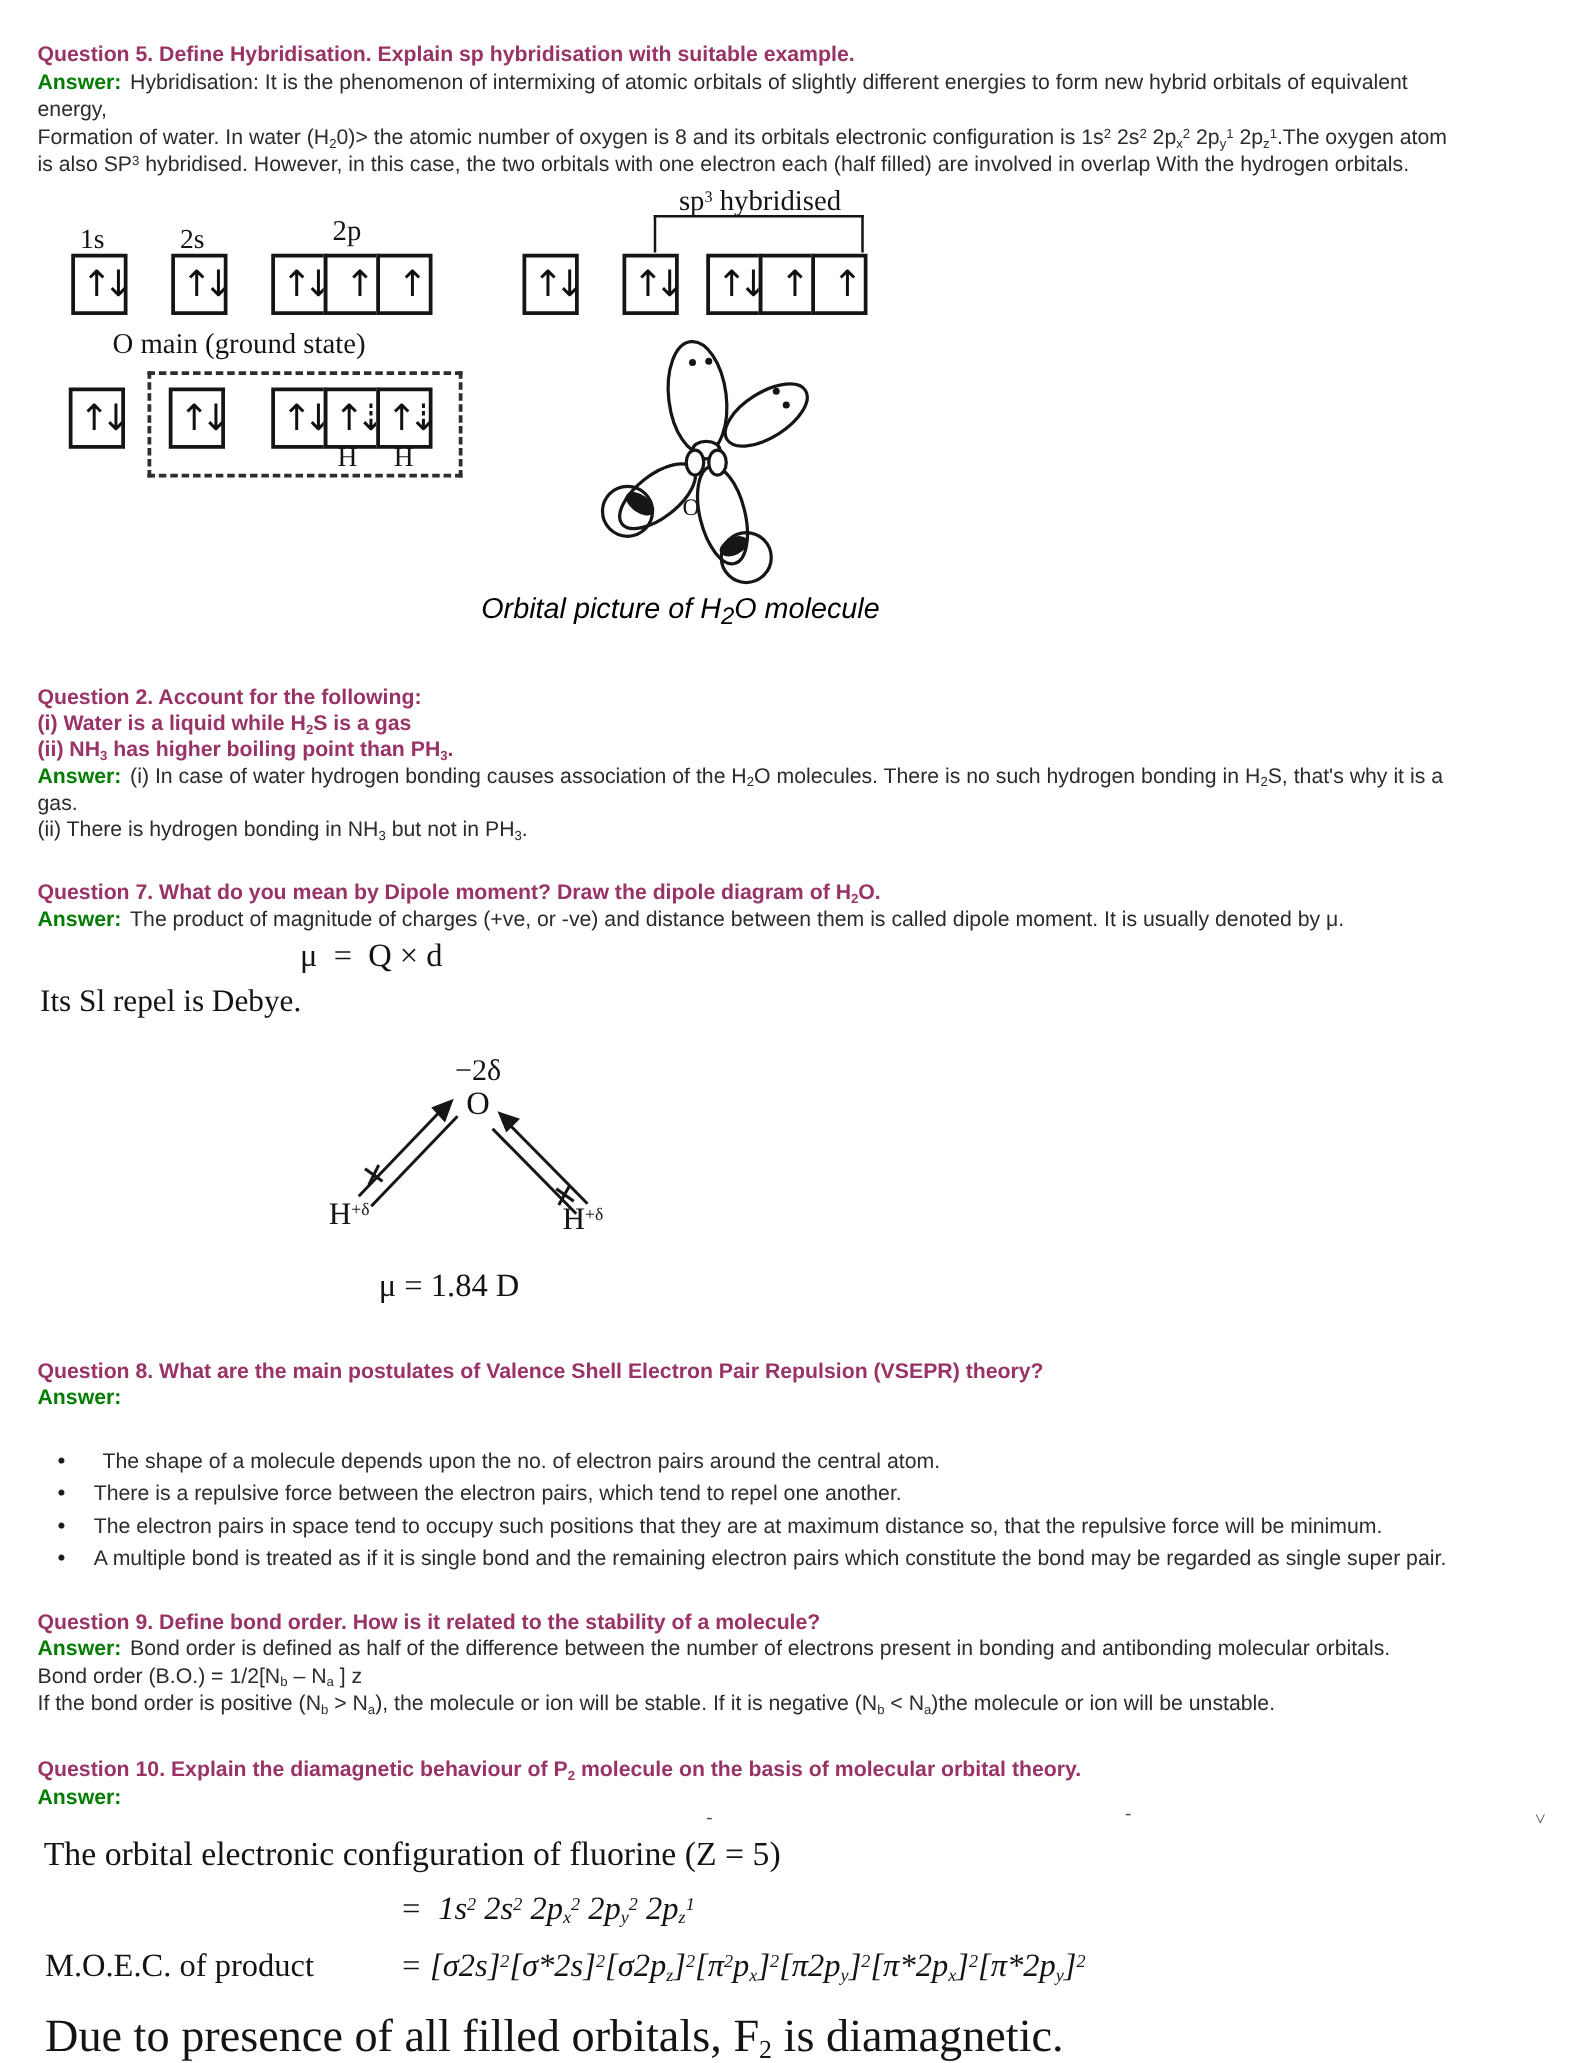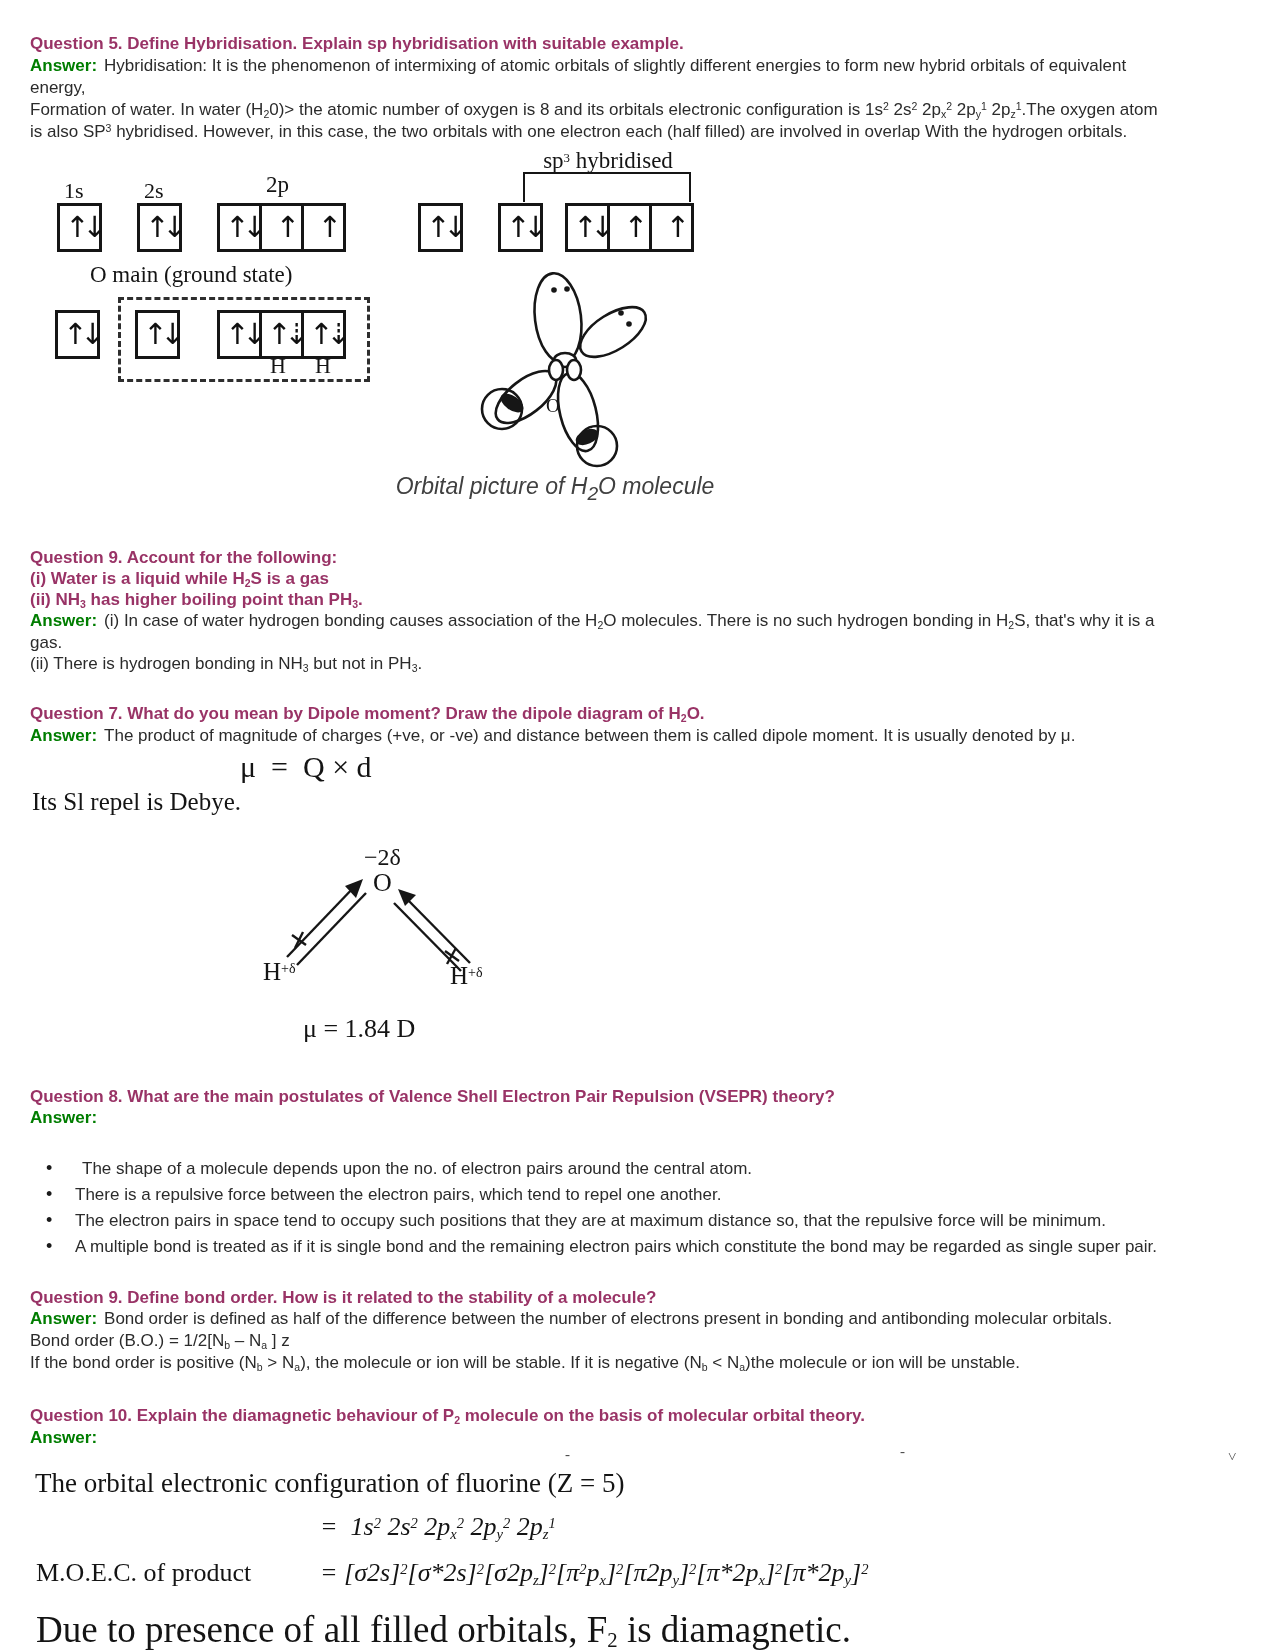--- a/index.html
+++ b/index.html
@@ -20,21 +20,21 @@
   .ital{font-style:italic;}
   .ogrp{position:absolute;display:flex;}
   .cell{width:45px;height:49px;border:3px solid #151515;margin-left:-3px;
         display:flex;align-items:center;justify-content:center;background:#fff;}
   .cell:first-child{margin-left:0;}
   .arr{font-family:"DejaVu Sans",sans-serif;font-size:29px;letter-spacing:-7px;
        padding-left:6px;color:#101010;line-height:1;}
   .bracket{position:absolute;border:2.5px solid #151515;border-bottom:none;background:transparent;}
   .dashed{position:absolute;border:3px dashed #2e2e2e;}
   .caption{position:absolute;font-style:italic;font-family:"Liberation Sans",sans-serif;
-           font-size:23px;color:#404040;text-align:center;white-space:nowrap;}
+           font-size:23px;color:#000000;text-align:left;white-space:nowrap;}
   .bullet{position:absolute;left:46px;white-space:nowrap;font-size:17px;line-height:21px;color:#2b2b2b;}
   .dot{display:inline-block;width:29px;font-size:18px;color:#1a1a1a;}
   .dot.wide{width:36px;}
   .art{position:absolute;color:#4a4a4a;font-size:15px;font-family:"Liberation Serif",serif;}
   svg{position:absolute;}
 </style>
 </head>
 <body>
 
 <div class="ln qh" style="left:30px;top:33px">Question 5. Define Hybridisation. Explain sp hybridisation with suitable example.</div>
@@ -138,31 +138,31 @@
     <ellipse cx="117" cy="175" rx="12" ry="7" transform="rotate(-25 117 175)"></ellipse>
     <circle cx="84" cy="28" r="2.8"></circle>
       <circle cx="97" cy="27" r="2.8"></circle>
     <circle cx="151" cy="51" r="2.8"></circle>
       <circle cx="159" cy="62" r="2.8"></circle>
   </g>
   <text x="76" y="150" font-size="19" fill="#161616" font-family="Liberation Serif, serif">O</text>
 </svg>
 <div class="caption" style="left:385px;top:473px;width:340px">Orbital picture of H<sub>2</sub>O molecule</div>
 
-<div class="ln qh" style="left:30px;top:547px">Question 9. Account for the following:</div>
+<div class="ln qh" style="left:30px;top:547px">Question 2. Account for the following:</div>
 <div class="ln qh" style="left:30px;top:568px">(i) Water is a liquid while H<sub>2</sub>S is a gas</div>
 <div class="ln qh" style="left:30px;top:589px">(ii) NH<sub>3</sub> has higher boiling point than PH<sub>3</sub>.</div>
 <div class="ln" style="left:30px;top:610px"><span class="ans">Answer:</span><span class="gap">(i) In case of water hydrogen bonding causes association of the H<sub>2</sub>O molecules. There is no such hydrogen bonding in H<sub>2</sub>S, that's why it is a</span></div>
 <div class="ln" style="left:30px;top:632px">gas.</div>
 <div class="ln" style="left:30px;top:653px">(ii) There is hydrogen bonding in NH<sub>3</sub> but not in PH<sub>3</sub>.</div>
 
 <div class="ln qh" style="left:30px;top:703px">Question 7. What do you mean by Dipole moment? Draw the dipole diagram of H<sub>2</sub>O.</div>
 <div class="ln" style="left:30px;top:725px"><span class="ans">Answer:</span><span class="gap">The product of magnitude of charges (+ve, or -ve) and distance between them is called dipole moment. It is usually denoted by μ.</span></div>
 
-<div class="scan" style="left:240px;top:750px;font-size:30px">μ &nbsp;=&nbsp; Q × d</div>
+<div class="scan" style="left:240px;top:750px;font-size:26px">μ &nbsp;=&nbsp; Q × d</div>
 <div class="scan" style="left:32px;top:788px;font-size:25px">Its Sl repel is Debye.</div>
 
 <div class="scan" style="left:364px;top:844px;font-size:24px">−2δ</div>
 <div class="scan" style="left:373px;top:868px;font-size:26px">O</div>
 <svg style="left:240px;top:845px" width="260" height="160" viewBox="0 0 260 160">
   <g stroke="#161616" stroke-width="2.4">
     <line x1="47" y1="112" x2="116" y2="40"></line>
     <line x1="57" y1="120" x2="126" y2="48"></line>
     <line x1="52" y1="90" x2="66" y2="100"></line>
     <line x1="63" y1="87" x2="55" y2="103"></line>

